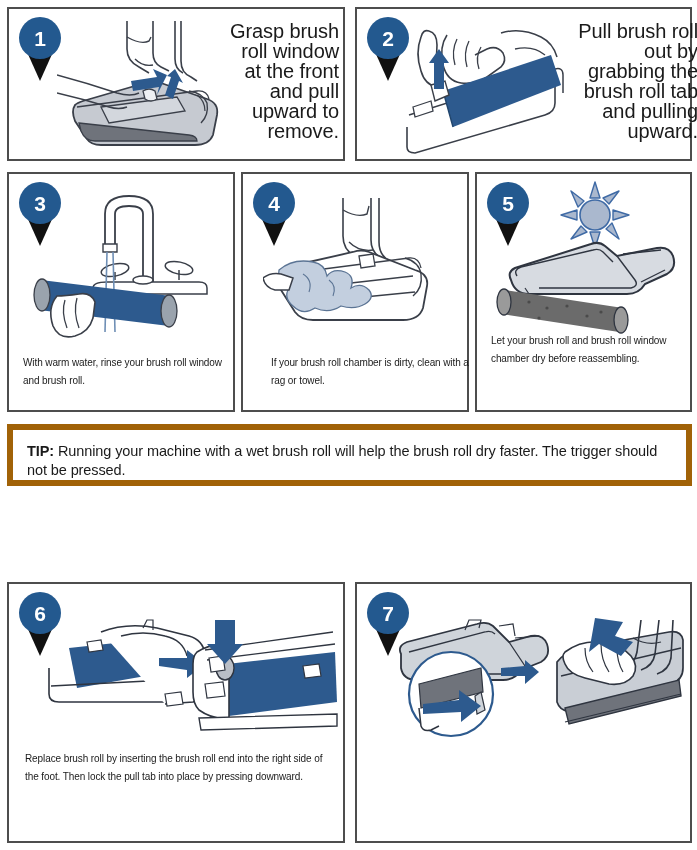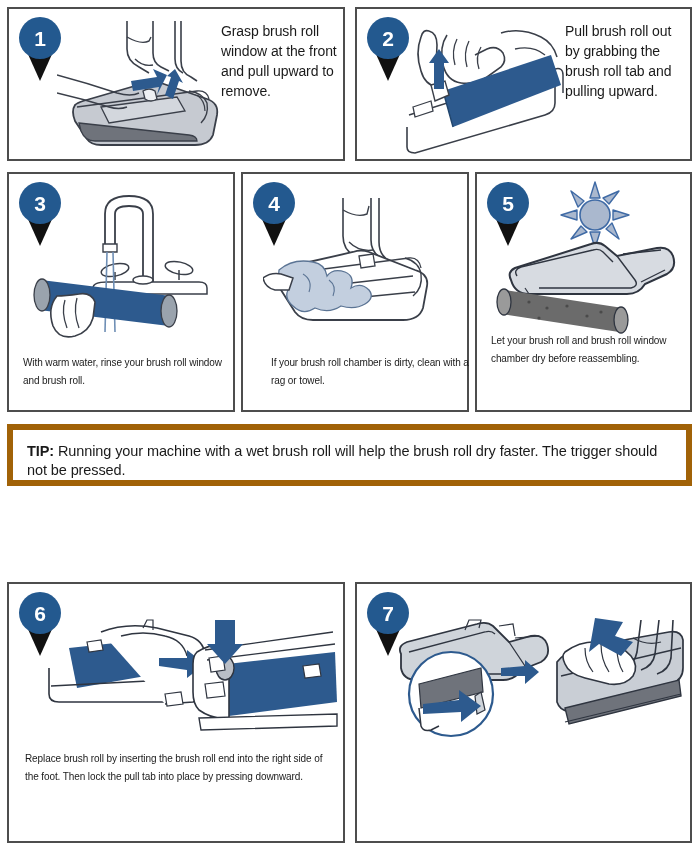--- a/index.html
+++ b/index.html
@@ -74,21 +74,21 @@
   }
 
   
   .cap {
     position: absolute;
     color: #1a1a1a;
     font-size: 10px;
     line-height: 18px;
     letter-spacing: -0.1px;
   }
-  .cap-side { font-size: 14px; line-height: 20px; }
+  .cap-side { font-size: 20px; line-height: 20px; text-align: right; }
 
   
   .art { position: absolute; }
   .art svg { display: block; }
 </style>
 </head>
 <body>
 
 <div id="page">
 
@@ -160,21 +160,21 @@
         <path d="M38 72 L48 108" fill="none" stroke="#21456c" stroke-width="1.4"></path>
 
         <path d="M26 66 L40 62 L44 76 L30 82 Z" fill="#ffffff" stroke="#3a3f49" stroke-width="1.4"></path>
 
         <path d="M8 88 L26 82 L28 92 L10 98 Z" fill="#ffffff" stroke="#3a3f49" stroke-width="1.3"></path>
 
         <path d="M34 30 L44 44 L39 44 L39 70 L29 70 L29 44 L24 44 Z" fill="#2d5a8e"></path>
       </svg>
     </div>
 
-    <div class="cap cap-side" style="left:208px; top:12px; width:120px;">Pull brush roll out by grabbing the brush roll tab and pulling upward.</div>
+    <div class="cap cap-side" style="left:221px; top:12px; width:120px;">Pull brush roll out by grabbing the brush roll tab and pulling upward.</div>
   </div>
 
   <div class="panel" style="left:7px; top:172px; width:228px; height:240px;">
 
     <div class="badge" style="left:10px; top:8px;">
       <div class="tri"></div>
       <div class="circ">3</div>
     </div>
 
     <div class="art" style="left:22px; top:12px;">

